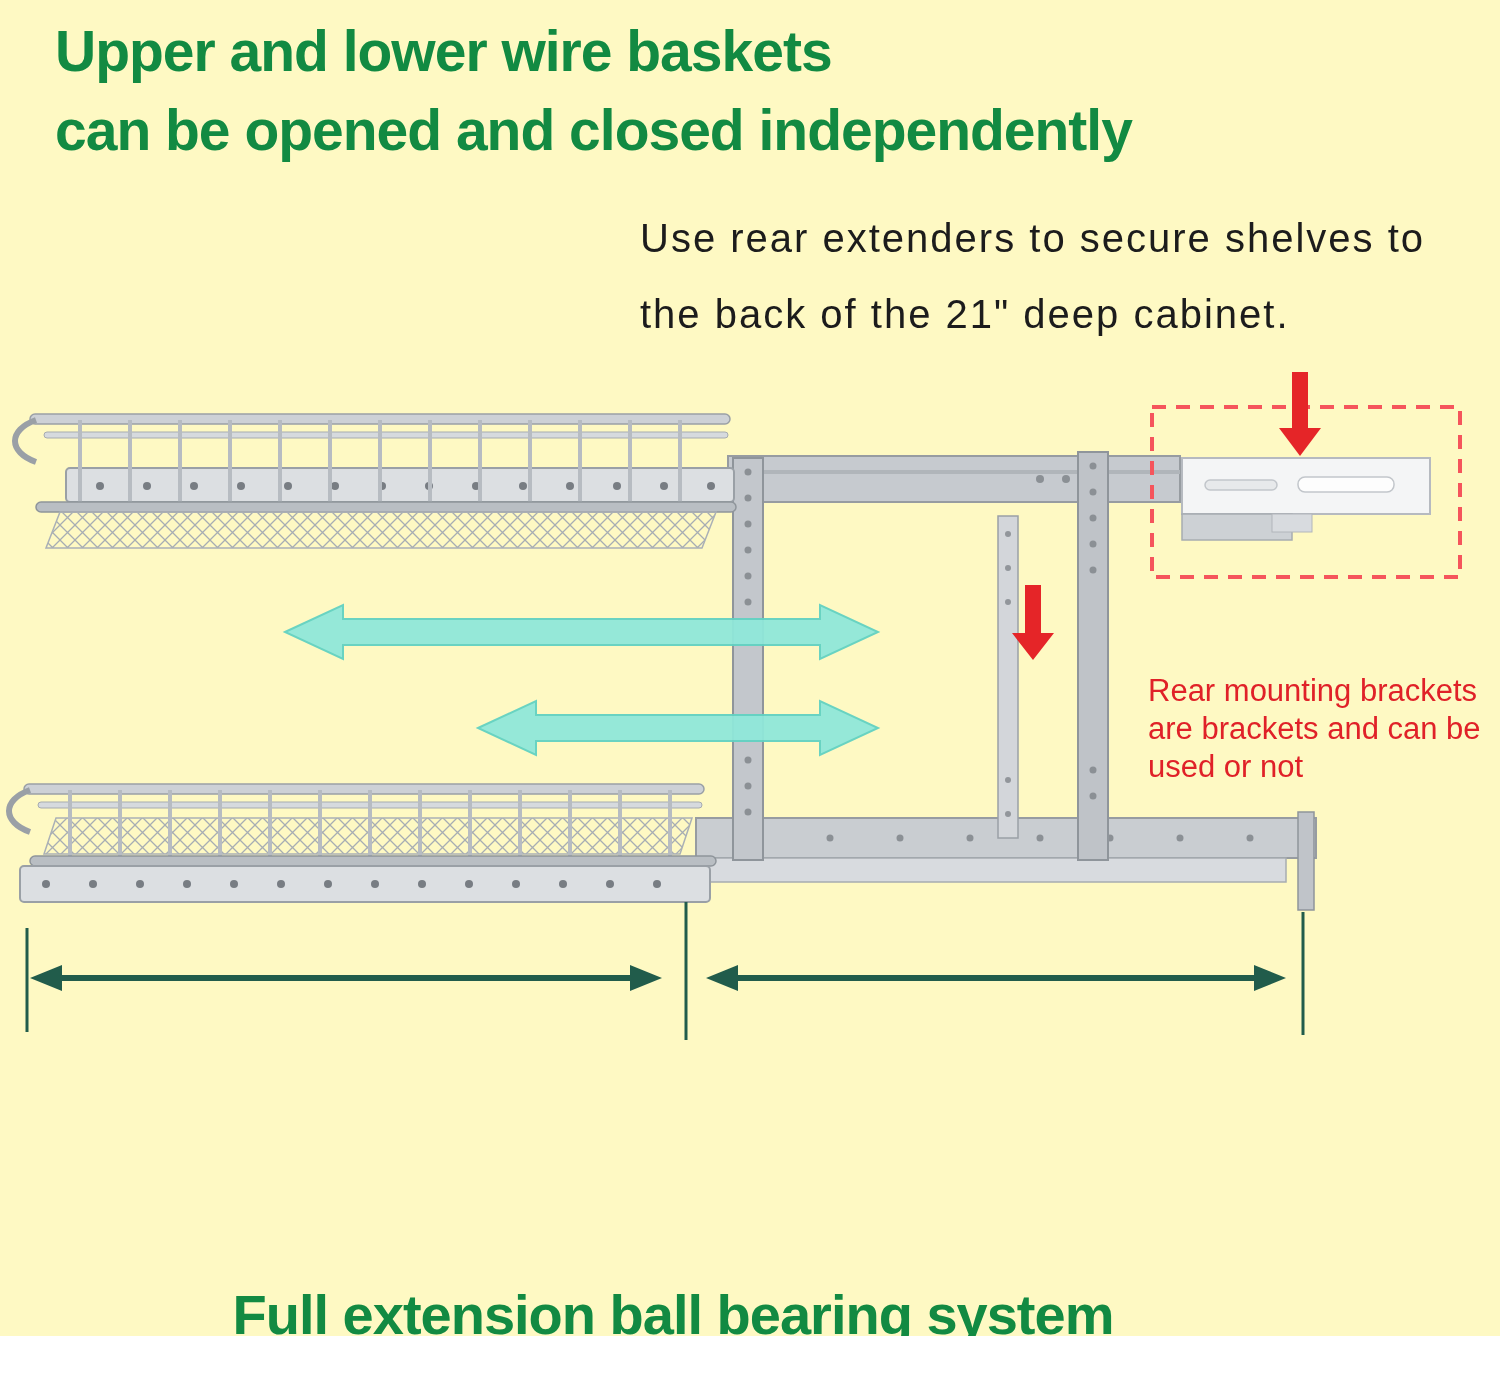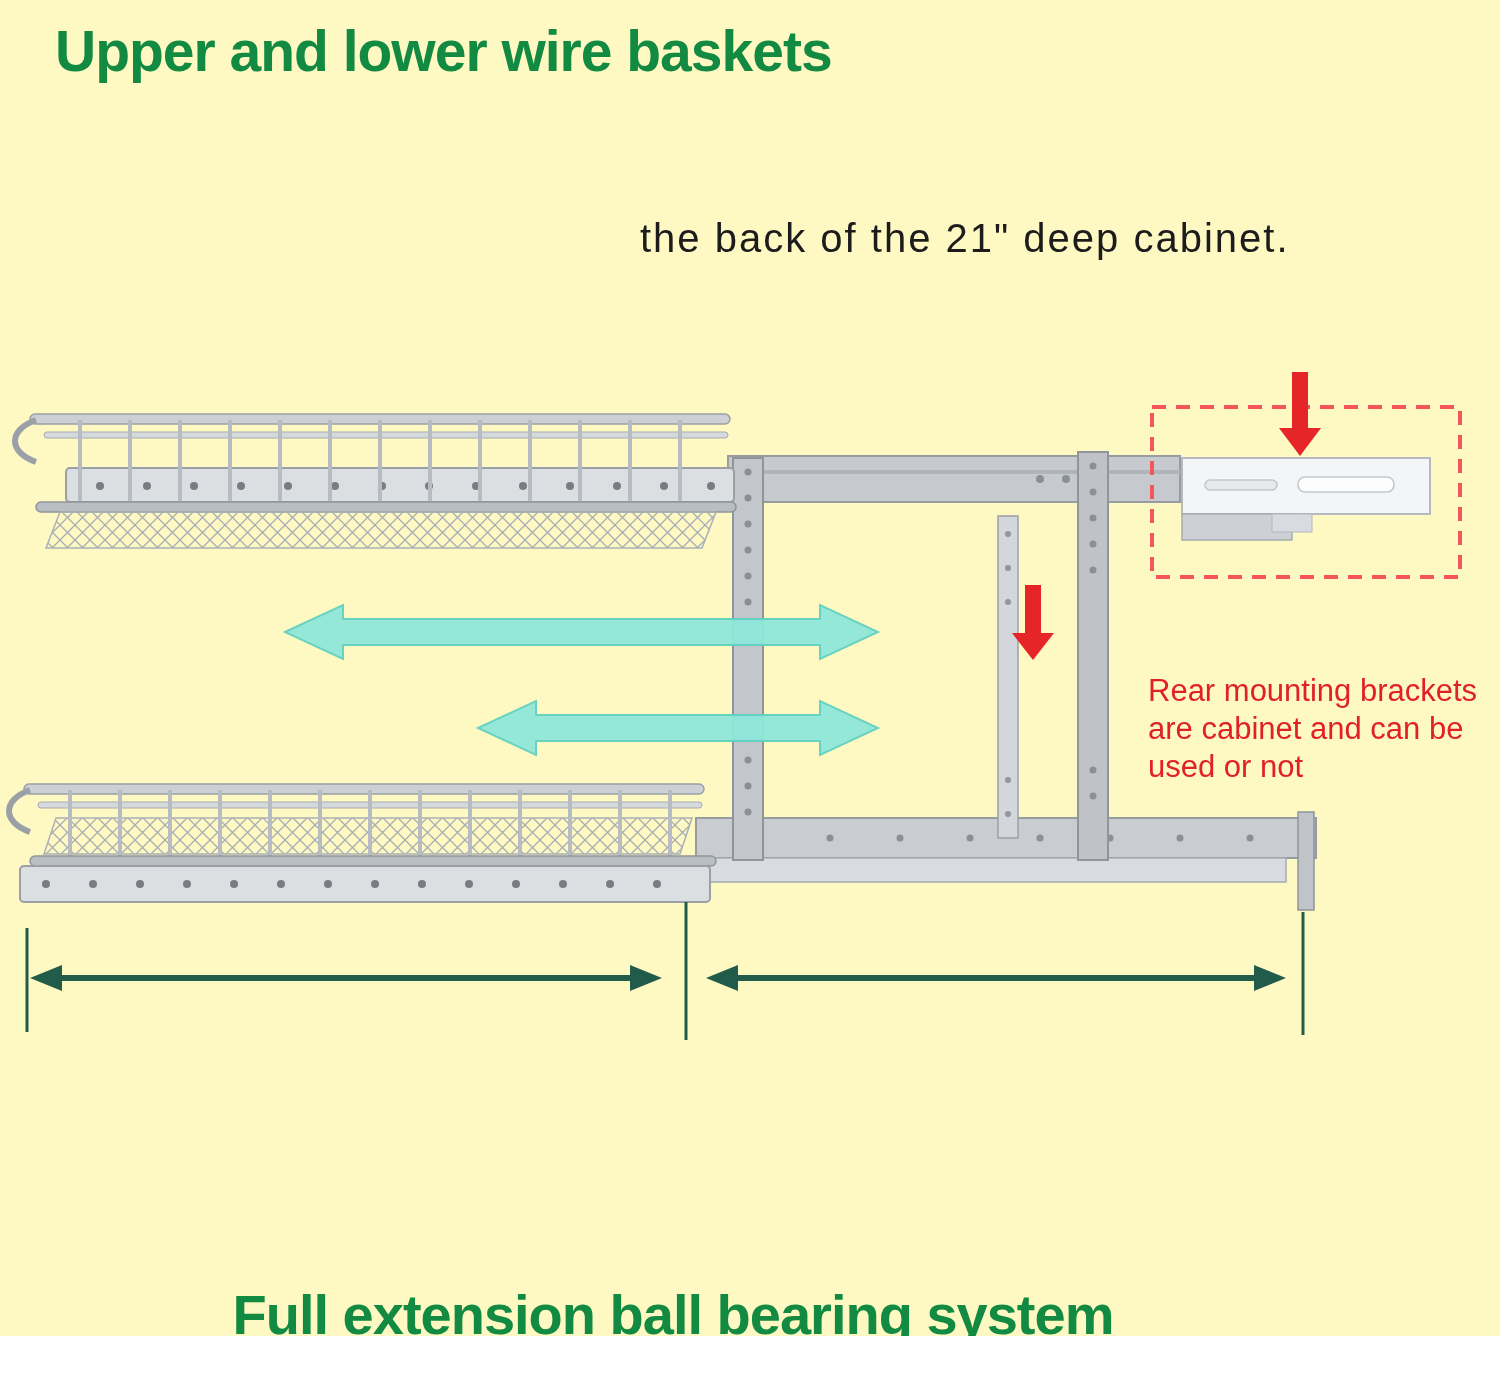--- a/index.html
+++ b/index.html
@@ -176,27 +176,29 @@
       <line x1="27" y1="928" x2="27" y2="1032" stroke-width="3"></line>
       <line x1="686" y1="902" x2="686" y2="1040" stroke-width="3"></line>
       <line x1="1303" y1="912" x2="1303" y2="1035" stroke-width="3"></line>
       <polygon points="30,978 62,965 62,975 630,975 630,965 662,978 630,991 630,981 62,981 62,991" fill="#215c4b" stroke="none"></polygon>
       <polygon points="706,978 738,965 738,975 1254,975 1254,965 1286,978 1254,991 1254,981 738,981 738,991" fill="#215c4b" stroke="none"></polygon>
     </g>
   </svg>
 
   <div class="headline">
     <div>Upper and lower wire baskets</div>
+    <div>can be opened and closed independently</div>
   </div>
 
   <div class="note">
+    <div>Use rear extenders to secure shelves to</div>
     <div>the back of the 21" deep cabinet.</div>
   </div>
 
   <div class="rear-note">
     <div>Rear mounting brackets</div>
-    <div>are cabinet and can be</div>
+    <div>are brackets and can be</div>
     <div>used or not</div>
   </div>
 
   <div class="caption">Full extension ball bearing system</div>
 
 </div>
 
 </body></html>

